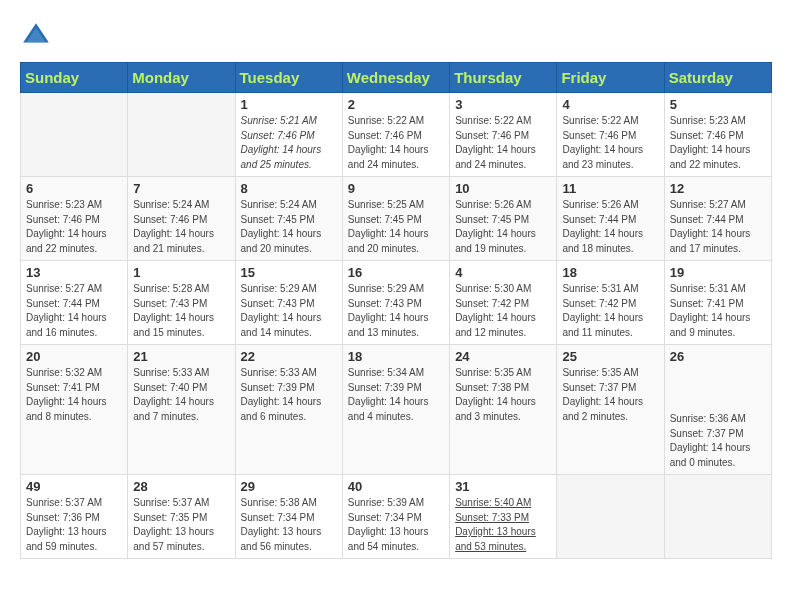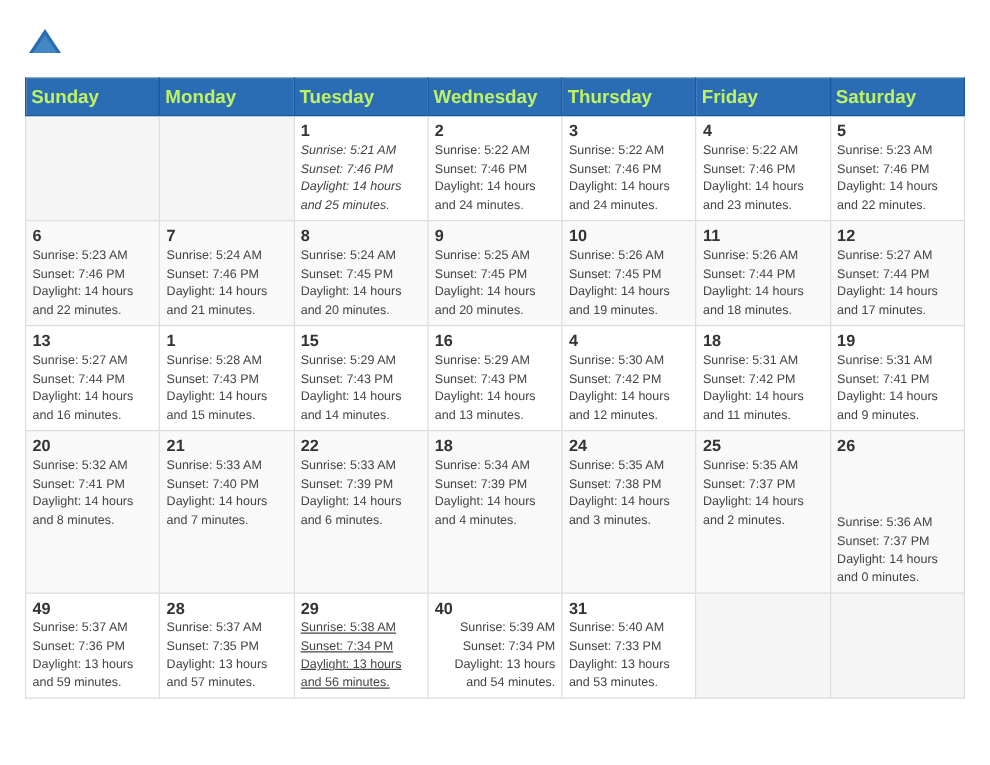--- a/index.html
+++ b/index.html
@@ -302,33 +302,33 @@
 Daylight: 13 hours and 59 minutes.</div>
         </td>
         <td>
           <span class="day-num">28</span>
           <div class="day-info" style="white-space: pre-line;">Sunrise: 5:37 AM
 Sunset: 7:35 PM
 Daylight: 13 hours and 57 minutes.</div>
         </td>
         <td>
           <span class="day-num">29</span>
-          <div class="day-info" style="white-space: pre-line; text-decoration: underline;">Sunrise: 5:38 AM
+          <div class="day-info" style="white-space: pre-line;">Sunrise: 5:38 AM
 Sunset: 7:34 PM
 Daylight: 13 hours and 56 minutes.</div>
         </td>
         <td>
           <span class="day-num">40</span>
-          <div class="day-info" style="white-space: pre-line; text-align: right;">Sunrise: 5:39 AM
+          <div class="day-info" style="white-space: pre-line;">Sunrise: 5:39 AM
 Sunset: 7:34 PM
 Daylight: 13 hours and 54 minutes.</div>
         </td>
         <td>
           <span class="day-num">31</span>
-          <div class="day-info" style="white-space: pre-line;">Sunrise: 5:40 AM
+          <div class="day-info" style="white-space: pre-line; text-decoration: underline;">Sunrise: 5:40 AM
 Sunset: 7:33 PM
 Daylight: 13 hours and 53 minutes.</div>
         </td>
         <td class="empty-cell"></td>
         <td class="empty-cell"></td>
       </tr>
     </tbody>
 </table>
 
 </body></html>

